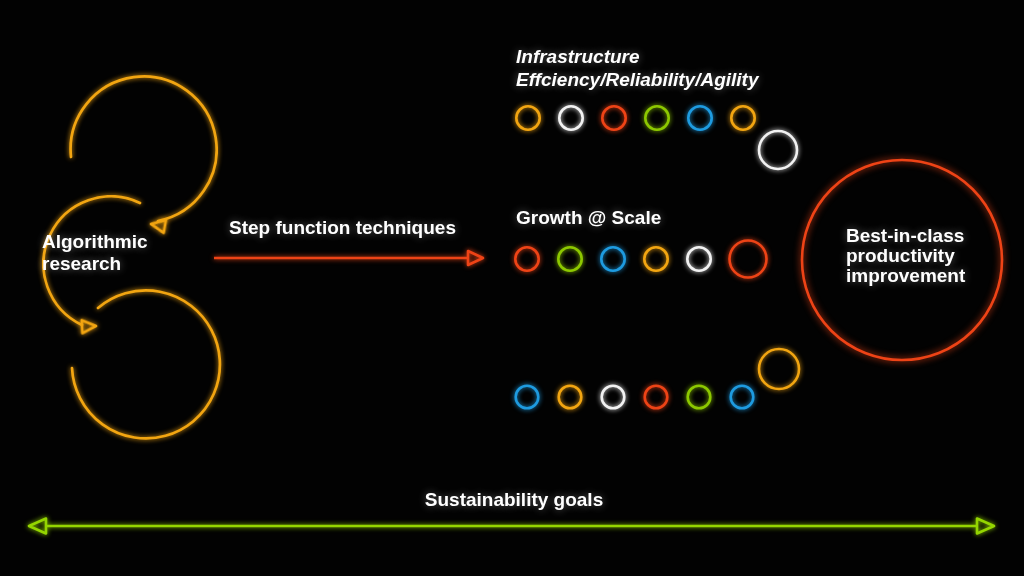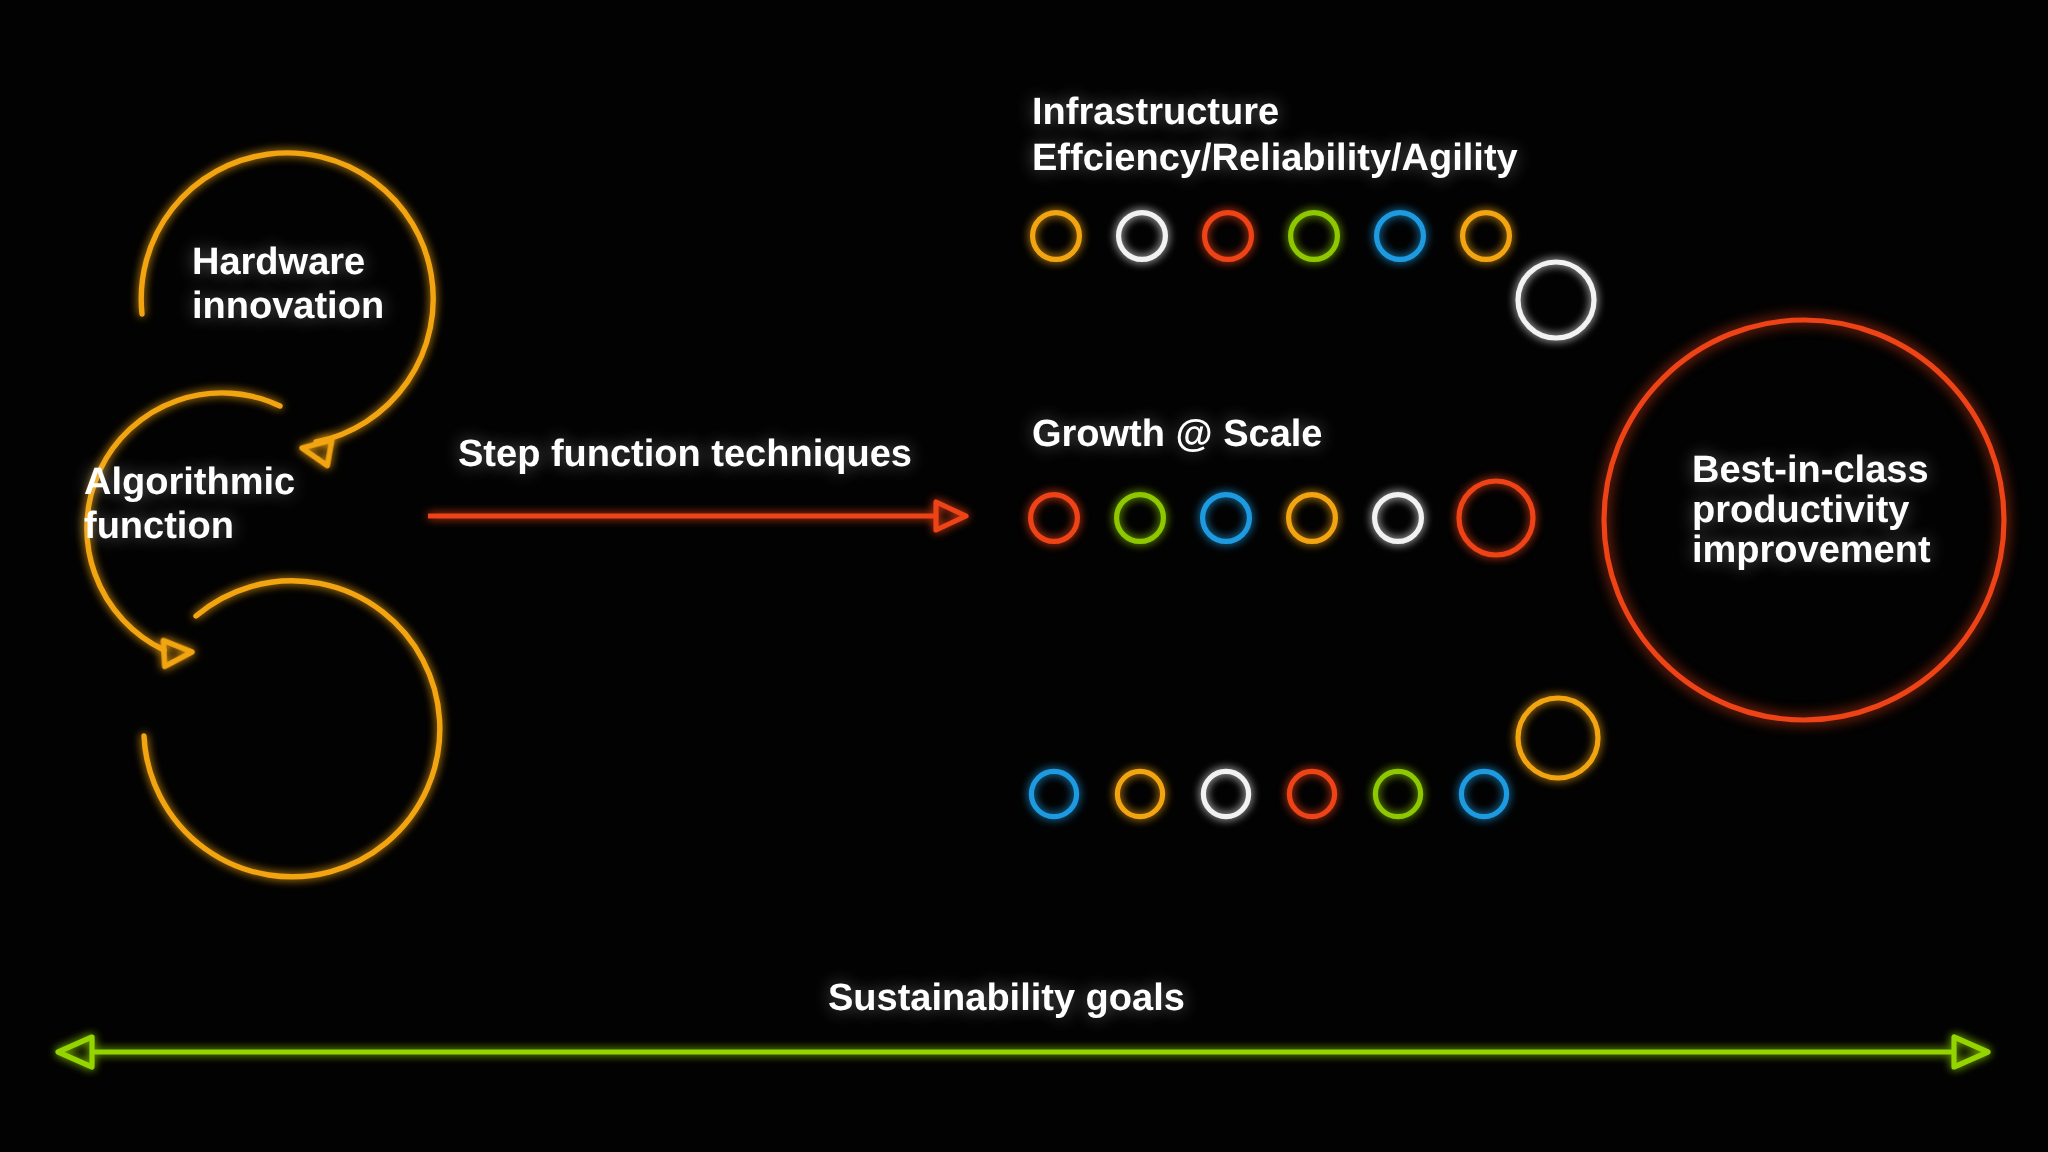--- a/index.html
+++ b/index.html
@@ -12,25 +12,25 @@
   .glow2 { filter: drop-shadow(0 0 3.5px currentColor); }
   .label {
     position:absolute; color:#FFFFFF; font-weight:600; font-size:19px;
     line-height:21.5px; white-space:pre-line;
     text-shadow: 0 0 9px rgba(255,255,255,0.38);
   }
   #lbl-hardware    { left:96px;  top:121px; }
   #lbl-algorithmic { left:42px;  top:231px; }
   #lbl-sota        { left:94px;  top:343px; }
   #lbl-step        { left:229px; top:217px; }
-  #lbl-infra       { left:516px; top:46px;  line-height:22.5px; }
+  #lbl-infra       { left:516px; top:46px;  line-height:22.5px;font-style:italic; }
   #lbl-growth      { left:516px; top:207px; }
   #lbl-competitive { left:516px; top:344px; }
   #lbl-best        { left:846px; top:226px; line-height:20px; }
-  #lbl-sustain     { left:414px; top:489px; width:200px; text-align:left; }
+  #lbl-sustain     { left:414px; top:489px; width:200px; text-align:center; }
 </style>
 </head>
 <body>
 
 <div class="stage">
 
   <svg width="1024" height="576" viewBox="0 0 1024 576">
 
     <g fill="none" stroke-width="2.7" stroke-linecap="round" stroke-linejoin="round">
       <path class="glow" d="M 71,157 A 73,73 0 1 1 158,221" stroke="#F2A511" style="color: rgb(242, 165, 17);"></path>
@@ -86,24 +86,22 @@
       <path class="glow" d="M 46,526 L 976,526" stroke="#94D500" style="color: rgb(148, 213, 0);"></path>
       <g transform="translate(29,526) rotate(180)">
         <path class="glow" d="M 0,0 L -17,-7.5 L -17,7.5 Z" stroke="#94D500" style="color: rgb(148, 213, 0);"></path>
       </g>
       <g transform="translate(994,526)">
         <path class="glow" d="M 0,0 L -17,-7.5 L -17,7.5 Z" stroke="#94D500" style="color: rgb(148, 213, 0);"></path>
       </g>
     </g>
   </svg>
 
-  <div class="label" id="lbl-hardware">Hardware
-innovation</div>
   <div class="label" id="lbl-algorithmic">Algorithmic
-function</div>
+research</div>
 
   <div class="label" id="lbl-step">Step function techniques</div>
 
   <div class="label" id="lbl-infra">Infrastructure
 Effciency/Reliability/Agility</div>
   <div class="label" id="lbl-growth">Growth @ Scale</div>
 
   <div class="label" id="lbl-best">Best-in-class
 productivity
 improvement</div>

